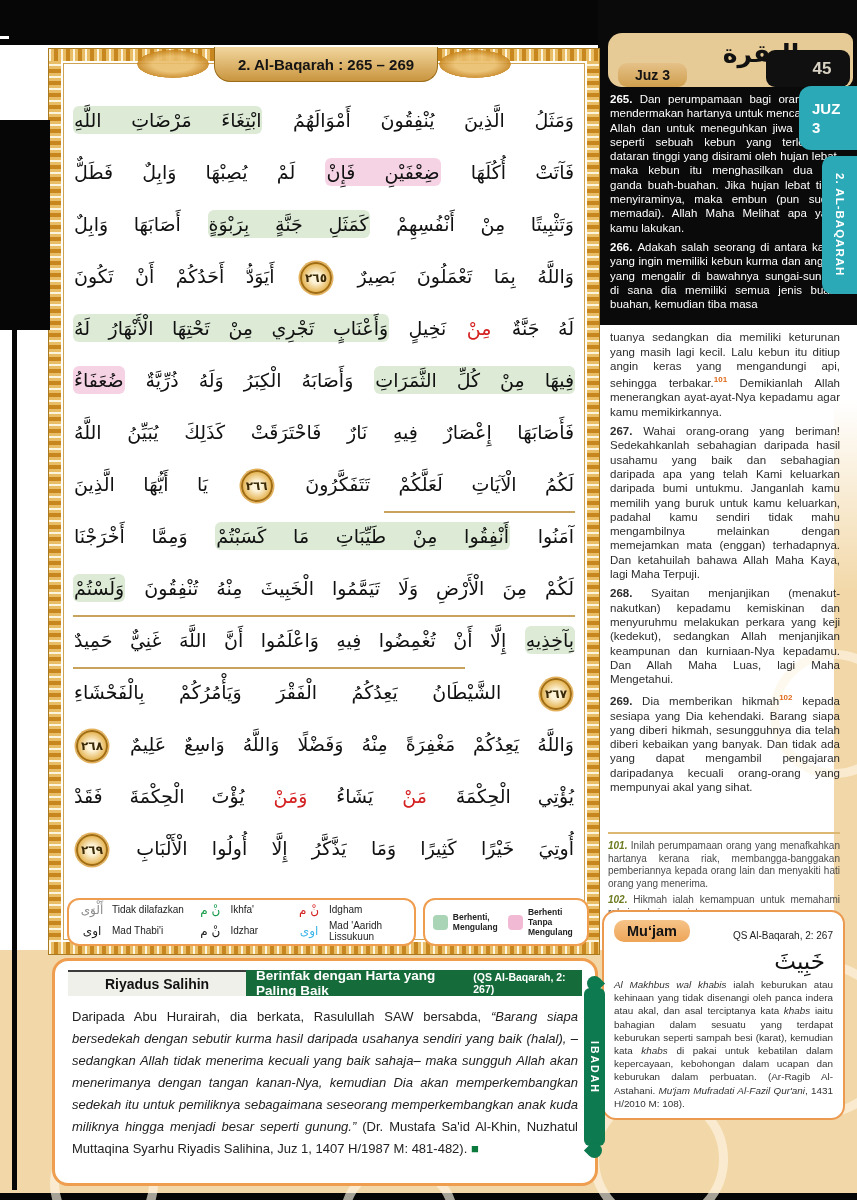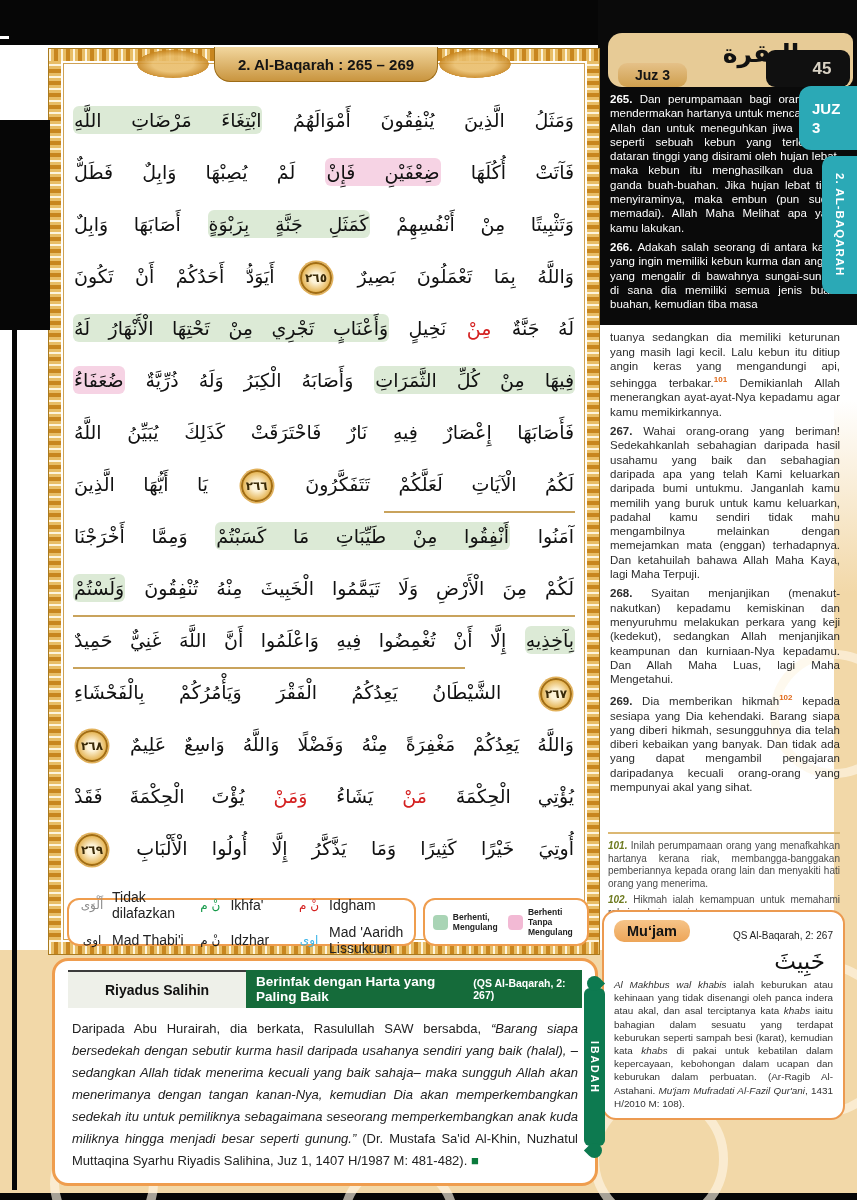--- a/index.html
+++ b/index.html
@@ -49,21 +49,21 @@
   .qrule.r2{top:520px;left:0;right:0;}
   .qrule.r3{top:572px;left:0;width:78%;}
 
   
   .legend{position:absolute;left:10px;right:10px;bottom:8px;height:48px;display:flex;gap:7px;direction:ltr;margin-left:8px;}
   .legbox{border:2px solid #ef9d4e;border-radius:12px;background:#fff;display:grid;align-content:center;padding:3px 8px;}
   .legbox.tajweed{flex:2.25;grid-template-columns:36% 30% 34%;row-gap:3px;}
   .legbox.stops{flex:1;grid-template-columns:1fr 1fr;column-gap:4px;}
   .legitem{display:flex;align-items:center;gap:5px;min-width:0;}
   .legglyph{font-family:"DejaVu Sans",sans-serif;font-size:12px;direction:rtl;min-width:30px;text-align:center;}
-  .leglabel{font-size:14px;color:#222;}
+  .leglabel{font-size:10px;color:#222;}
   .stopitem{display:flex;align-items:center;gap:5px;}
   .swatch{width:15px;height:15px;border-radius:4px;flex:none;}
   .stoplabel{font-size:8.5px;font-weight:bold;color:#222;line-height:1.2;}
 
   
   .dark-zone{padding:92px 17px 9px 12px;background:#0a0a0a;color:#ffffff;}
   .sidebar-col{left:598px;top:0;width:259px;display:flex;flex-direction:column;z-index:2;}
   .light-zone{padding:5px 17px 0 12px;color:#2c2c2c;max-height:497px;overflow:hidden;}
   .tpara{font-size:11.5px;line-height:14.3px;text-align:justify;margin-bottom:5px;}
   .vnum{font-weight:bold;}
@@ -98,21 +98,21 @@
   .mujam-pill{background:linear-gradient(180deg,#f6c488,#eda558);border-radius:10px;
     padding:3px 13px;font-weight:bold;font-size:14.5px;color:#141414;}
   .mujam-ref{margin-left:auto;font-size:10px;color:#222;margin-top:8px;}
   .mujam-arabic{direction:rtl;text-align:right;font-family:"DejaVu Sans",sans-serif;
     font-size:23px;color:#111;margin:6px 8px 4px 0;}
   .mujam-body{font-size:9.9px;line-height:13.2px;color:#333;text-align:justify;}
 
   
   .riyadus{left:52px;top:958px;width:546px;height:228px;background:#fff;
     border:3px solid #ef9d4e;border-radius:16px;box-sizing:border-box;z-index:2;}
-  .rs-head{display:flex;height:38px;margin:9px 13px 0;}
+  .rs-head{display:flex;height:26px;margin:9px 13px 0;}
   .rs-tab{width:178px;background:#eef0e9;color:#111;font-weight:bold;font-size:14px;
     display:flex;align-items:center;justify-content:center;border-top:2px solid #3c3c3c;}
   .rs-bar{flex:1;background:#156b3a;color:#fff;display:flex;align-items:center;
     justify-content:space-between;padding:0 10px;}
   .rs-title{font-weight:bold;font-size:13.5px;}
   .rs-ref{font-weight:bold;font-size:10.5px;}
   .rs-body{padding:10px 17px;font-size:13px;line-height:22px;color:#222;text-align:justify;}
 
   
   .ibadah{left:584px;top:988px;width:21px;height:158px;background:#0d7a50;border-radius:6px;

